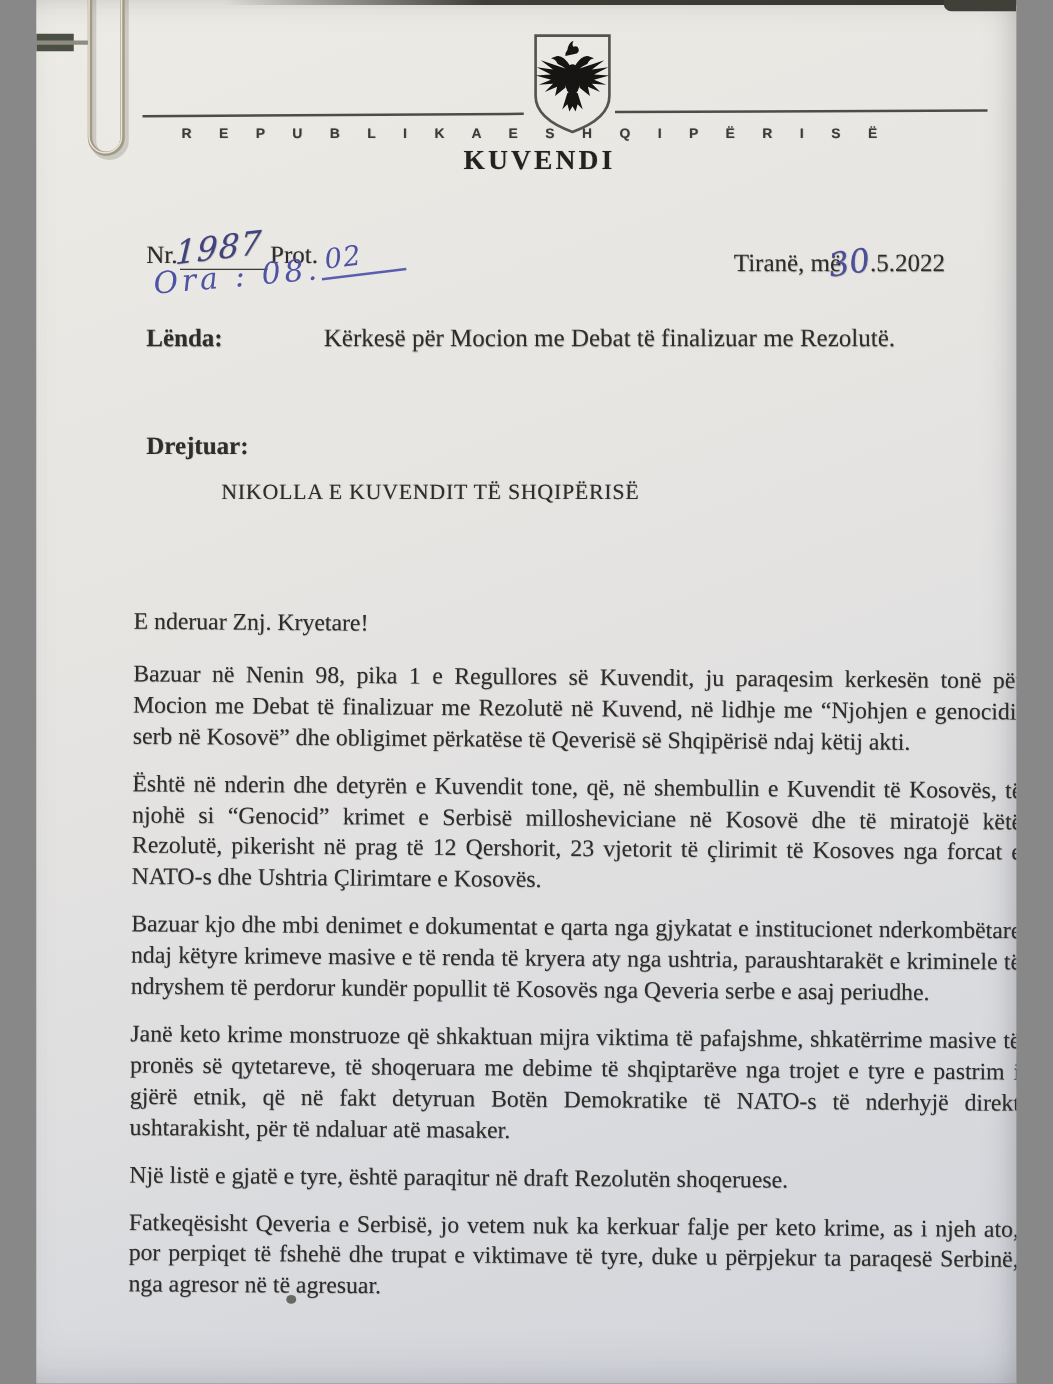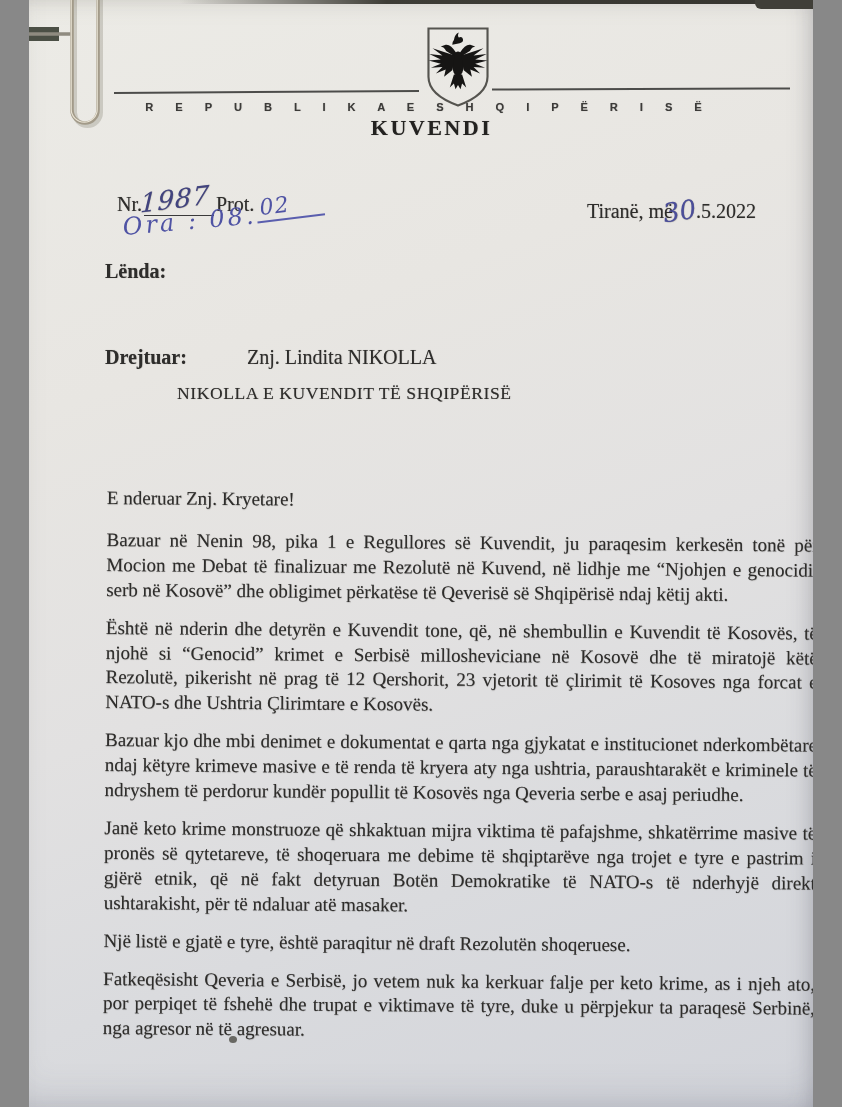--- a/index.html
+++ b/index.html
@@ -49,21 +49,21 @@
   .ora-line{position:absolute;top:213px;left:94px;font-family:"DejaVu Serif",serif;
     font-style:italic;font-size:24px;color:#4f53a4;letter-spacing:3px;
     transform:rotate(-5deg);transform-origin:0 50%;}
   .ora-min{display:inline-block;transform:translateY(-9px) rotate(-2deg);
     border-bottom:2.2px solid #5a5eae;padding:0 34px 1px 4px;font-size:22px;letter-spacing:1px;}
   .dateline{position:absolute;top:196px;left:558px;font-size:20px;}
   .hw-day{display:inline-block;font-family:"DejaVu Serif",serif;font-style:italic;
     color:#4b4e9a;font-size:26px;margin:0 0 0 -10px;transform:rotate(-9deg);vertical-align:-2px;}
 
   
-  .field-row{position:absolute;left:76px;display:flex;font-size:20px;}
+  .field-row{position:absolute;left:88px;display:flex;font-size:20px;}
   .subject-row{top:260px;}
   .addressee-row{top:346px;}
   .field-label{width:142px;font-weight:bold;flex:0 0 142px;}
   .addressee-title{position:absolute;top:383px;left:148px;font-size:17.5px;letter-spacing:.6px;}
 
   
   .body-text{position:absolute;top:486px;left:78px;width:712px;
     transform:rotate(0.45deg);transform-origin:0 0;font-size:19px;line-height:24.9px;}
   .salutation{margin:0 0 17px 0;}
   .body-text p{margin:0 0 13px 0;text-align:justify;}
@@ -124,25 +124,25 @@
   <div class="ora-line">
     <span>Ora : 08.</span><span class="ora-min">02</span>
   </div>
 
   <div class="dateline txt">
     <span>Tiranë, më</span><span class="hw-day">30</span><span>.5.2022</span>
   </div>
 
   <div class="field-row subject-row txt">
     <span class="field-label">Lënda:</span>
+    <span>Kërkesë për Mocion me Debat të finalizuar me Rezolutë.</span>
   </div>
 
   <div class="field-row addressee-row txt">
     <span class="field-label">Drejtuar:</span>
-    <span>Znj. Lindita NIKOLLA</span>
   </div>
   <div class="addressee-title txt">NIKOLLA E KUVENDIT TË SHQIPËRISË</div>
 
   <div class="body-text txt">
     <div class="salutation">E nderuar Znj. Kryetare!</div>
     <p>Bazuar në Nenin 98, pika 1 e Regullores së Kuvendit, ju paraqesim kerkesën tonë për Mocion me Debat të finalizuar me Rezolutë në Kuvend, në lidhje me “Njohjen e genocidit serb në Kosovë” dhe obligimet përkatëse të Qeverisë së Shqipërisë ndaj këtij akti.</p>
     <p>Është në nderin dhe detyrën e Kuvendit tone, që, në shembullin e Kuvendit të Kosovës, të njohë si “Genocid” krimet e Serbisë millosheviciane në Kosovë dhe të miratojë këtë Rezolutë, pikerisht në prag të 12 Qershorit, 23 vjetorit të çlirimit të Kosoves nga forcat e NATO-s dhe Ushtria Çlirimtare e Kosovës.</p>
     <p>Bazuar kjo dhe mbi denimet e dokumentat e qarta nga gjykatat e institucionet nderkombëtare ndaj këtyre krimeve masive e të renda të kryera aty nga ushtria, paraushtarakët e kriminele të ndryshem të perdorur kundër popullit të Kosovës nga Qeveria serbe e asaj periudhe.</p>
     <p>Janë keto krime monstruoze që shkaktuan mijra viktima të pafajshme, shkatërrime masive të pronës së qytetareve, të shoqeruara me debime të shqiptarëve nga trojet e tyre e pastrim i gjërë etnik, që në fakt detyruan Botën Demokratike të NATO-s të nderhyjë direkt ushtarakisht, për të ndaluar atë masaker.</p>
     <p>Një listë e gjatë e tyre, është paraqitur në draft Rezolutën shoqeruese.</p>

